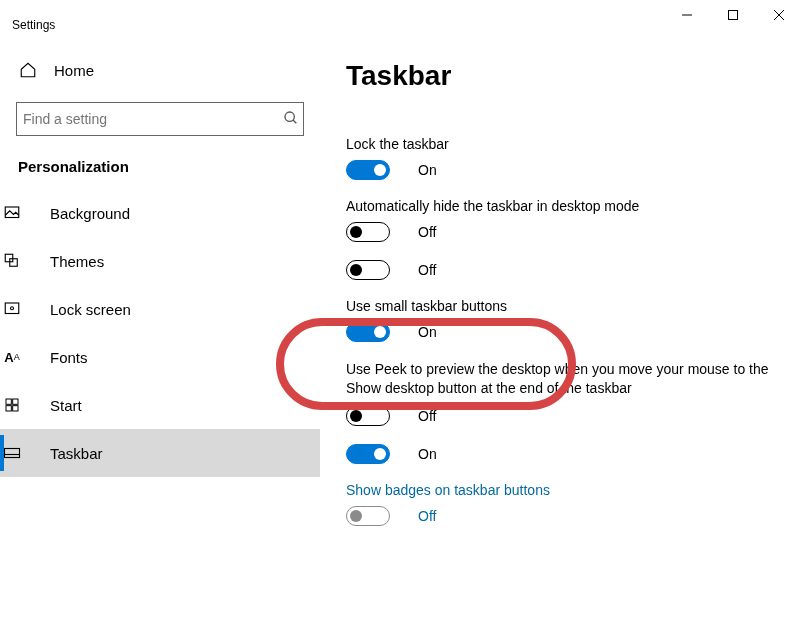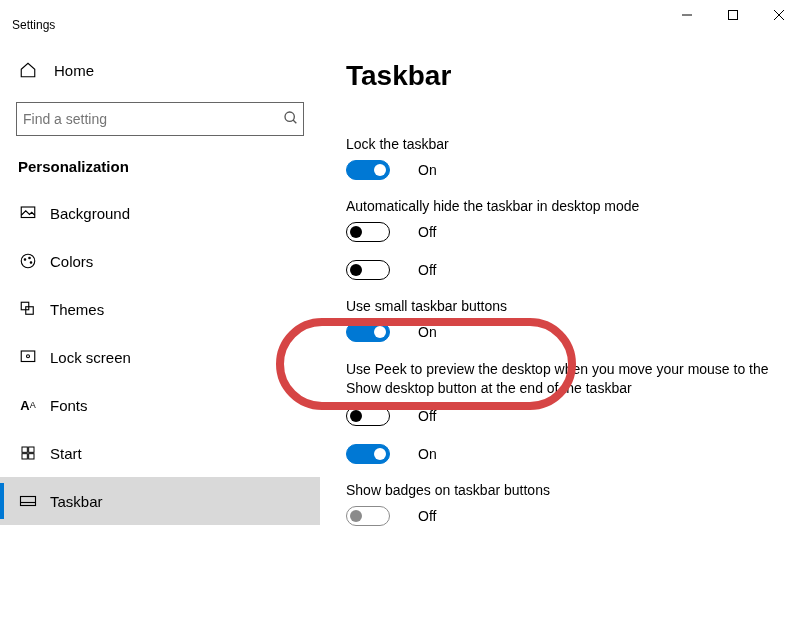--- a/index.html
+++ b/index.html
@@ -25,37 +25,37 @@
   .caption-buttons { display:flex; }
   .caption-btn { width:46px; height:30px; display:flex; align-items:center; justify-content:center; }
   .caption-btn svg { stroke:#000; }
   .body { display:flex; height: calc(100% - 32px); }
   .sidebar { width: 320px; background:#fff; padding-top:18px; }
   .home-row { display:flex; align-items:center; height:40px; padding-left:18px; gap:16px; font-size:15px; }
   .searchbox { margin:12px 16px 16px 16px; height:34px; border:1px solid #666; display:flex; align-items:center; padding:0 4px; justify-content:space-between; background:#fff; }
   .searchbox input { border:none; outline:none; flex:1; font-size:14px; background:transparent; }
   .category { font-weight:600; font-size:15px; padding:6px 18px 14px 18px; }
   .nav { display:flex; flex-direction:column; }
-  .nav-item { display:flex; align-items:center; height:48px; padding-left:18px; gap:12px; font-size:15px; position:relative; }
+  .nav-item { display:flex; align-items:center; height:48px; padding-left:2px; gap:28px; font-size:15px; position:relative; }
   .nav-item.sel { background:#d9d9d9; }
   .nav-item.sel::before { content:""; position:absolute; left:0; top:6px; bottom:6px; width:4px; background:#0078d4; }
   .nav-icon { width:20px; height:20px; display:flex; align-items:center; justify-content:center; }
   .content { flex:1; padding:20px 26px; position:relative; overflow:hidden; }
   .h1 { font-size:28px; font-weight:600; margin:8px 0 44px 0; }
   .setting { margin-bottom:18px; max-width:440px; }
   .setting-label { font-size:14px; margin-bottom:8px; }
   .toggle-row { display:flex; align-items:center; gap:28px; }
   .toggle { width:44px; height:20px; border-radius:10px; border:1px solid #000; position:relative; background:#fff; }
   .toggle .knob { width:12px; height:12px; border-radius:50%; background:#000; position:absolute; top:3px; left:3px; }
   .toggle.on { background:#0078d4; border-color:#0078d4; }
   .toggle.on .knob { background:#fff; left:auto; right:3px; }
   .toggle.disabled { opacity:.45; }
   .toggle-text { font-size:14px; }
   .multi { line-height:1.35; }
-  .disabled-text { color:#000000; }
+  .disabled-text { color:#0369a1; }
   .annotation {
     position:absolute;
     left:276px; top:318px;
     width:300px; height:92px;
     border:8px solid #d64545;
     border-radius:46px;
     pointer-events:none;
     z-index:5;
   }
 </style>
@@ -110,31 +110,20 @@
             <svg width="18" height="18" viewBox="0 0 24 24" fill="none" stroke="#000" stroke-width="1.5">
               <rect x="3" y="4" width="18" height="14"></rect>
               <path d="M3 15 L9 9 L14 14 L17 11 L21 15"></path>
             </svg>
           </span>
         <span>Background</span>
       </div>
       <div class="nav-item">
         <span class="nav-icon">
             <svg width="18" height="18" viewBox="0 0 24 24" fill="none" stroke="#000" stroke-width="1.5">
-              <circle cx="12" cy="12" r="9"></circle>
-              <circle cx="8" cy="10" r="1" fill="#000"></circle>
-              <circle cx="14" cy="8" r="1" fill="#000"></circle>
-              <circle cx="16" cy="14" r="1" fill="#000"></circle>
-            </svg>
-          </span>
-        <span>Colors</span>
-      </div>
-      <div class="nav-item">
-        <span class="nav-icon">
-            <svg width="18" height="18" viewBox="0 0 24 24" fill="none" stroke="#000" stroke-width="1.5">
               <rect x="3" y="3" width="10" height="10"></rect>
               <rect x="9" y="9" width="10" height="10"></rect>
             </svg>
           </span>
         <span>Themes</span>
       </div>
       <div class="nav-item">
         <span class="nav-icon">
             <svg width="18" height="18" viewBox="0 0 24 24" fill="none" stroke="#000" stroke-width="1.5">
               <rect x="3" y="4" width="18" height="14"></rect>

